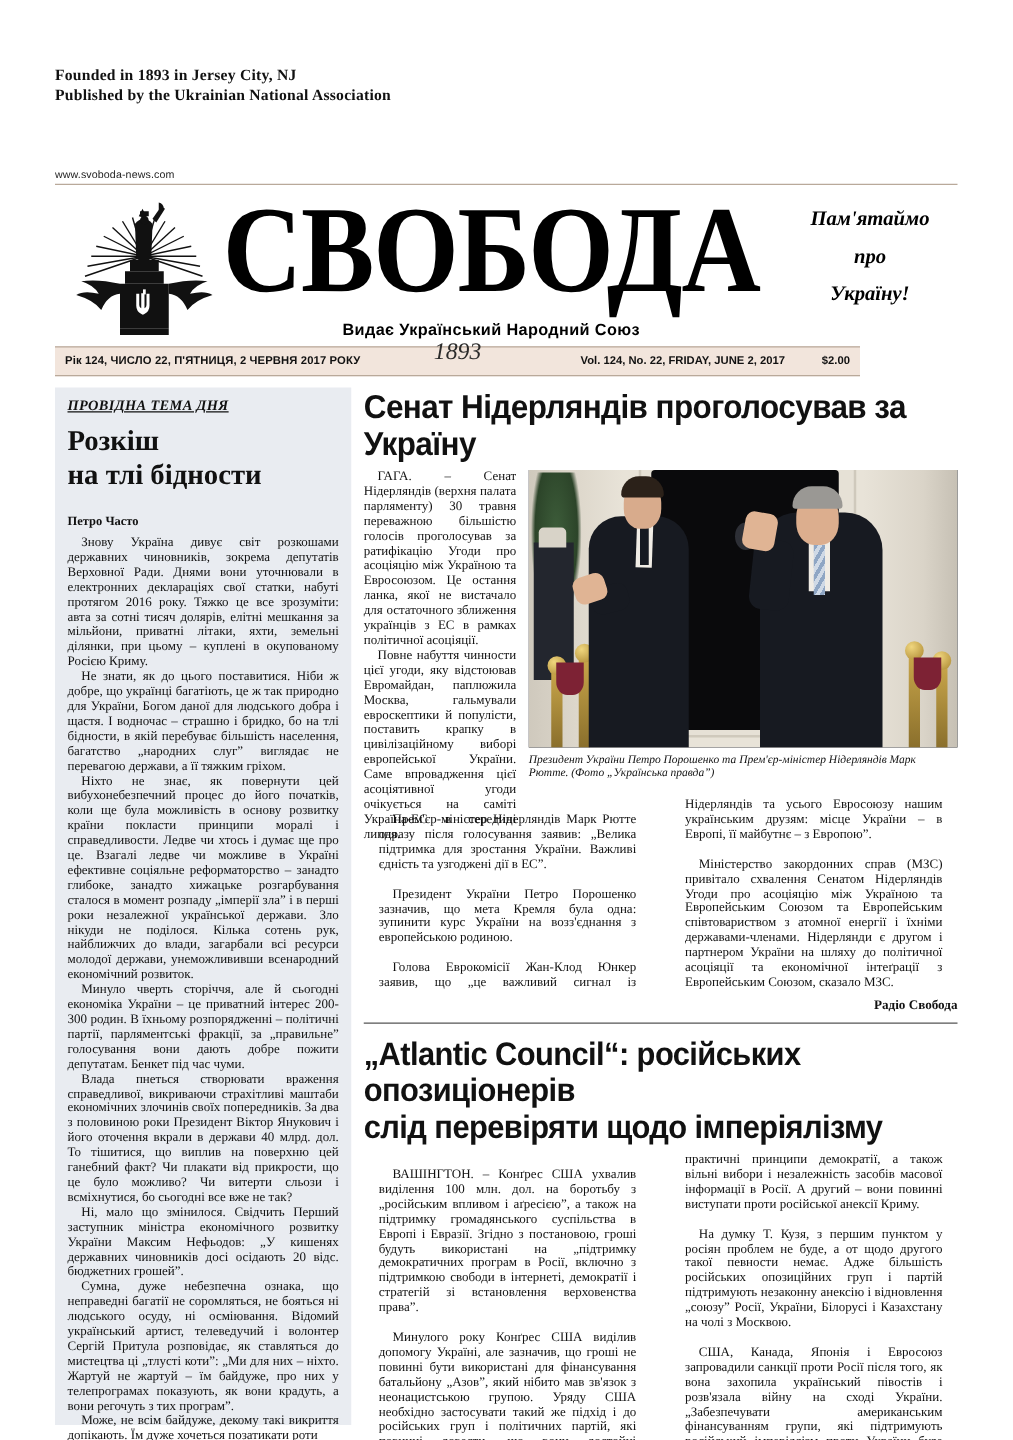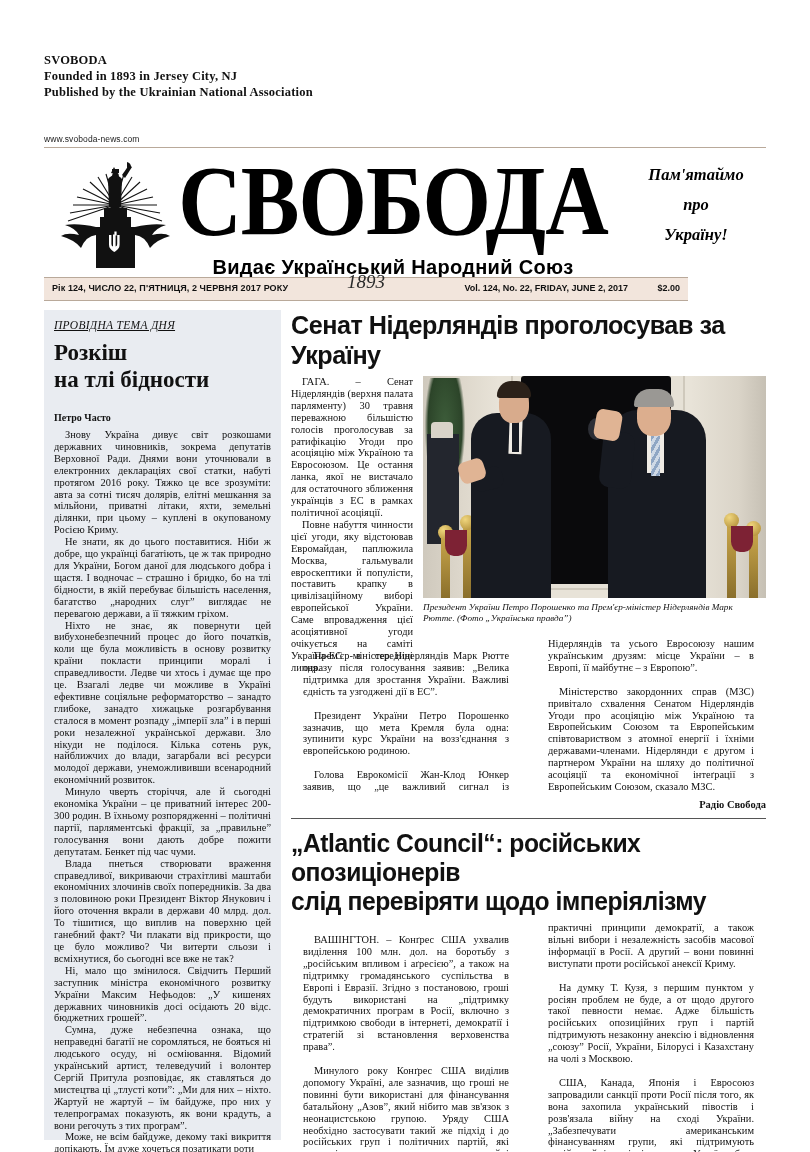--- a/index.html
+++ b/index.html
@@ -42,21 +42,21 @@
     line-height:92px;
     letter-spacing:-1px;
     color:#000;
     white-space:nowrap;
     transform:scaleY(1.12);
     transform-origin:center top;
   }
   .nameplate .sub{
     font-family:"Liberation Sans", sans-serif;
     font-weight:bold;
-    font-size:20px;
+    font-size:13px;
     margin-top:14px;
     letter-spacing:.3px;
     color:#000;
     white-space:nowrap;
   }
   .slogan{
     position:absolute;right:44px;top:10px;width:140px;text-align:center;
     font-family:"Liberation Serif", serif;
     font-style:italic;font-weight:bold;font-size:16.5px;line-height:30px;color:#000;
   }
@@ -84,21 +84,21 @@
   }
 
   
   .leftcol{
     position:absolute;left:44px;top:310px;width:237px;height:830px;
     background:#e9ecf1;
     box-sizing:border-box;padding:9px 10px 8px 10px;
   }
   .kicker{
     font-family:"Liberation Serif", serif;
-    font-weight:normal;font-style:italic;font-size:11.5px;
+    font-weight:bold;font-style:italic;font-size:11.5px;
     text-decoration:underline;letter-spacing:.3px;margin-bottom:8px;
   }
   .opinion-head{
     font-family:"Liberation Serif", serif;
     font-weight:bold;font-size:23px;line-height:27px;text-align:left;
     margin:4px 0 19px 0;
   }
   .byline{
     font-family:"Liberation Serif", serif;
     font-weight:bold;font-size:10px;margin-bottom:6px;
@@ -189,21 +189,20 @@
 
   
   svg{display:block;}
 </style>
 </head>
 <body>
 
 <div class="page">
 
   <div class="topid">
-    <div class="l1">SVOBODA</div>
     <div>Founded in 1893 in Jersey City, NJ</div>
     <div>Published by the Ukrainian National Association</div>
   </div>
   <div class="url">www.svoboda-news.com</div>
   <div class="rule-top"></div>
 
   <div class="masthead">
     <div class="emblem">
       <svg width="118" height="112" viewBox="0 0 118 112">
         <g stroke="#111" stroke-width="1.1">

